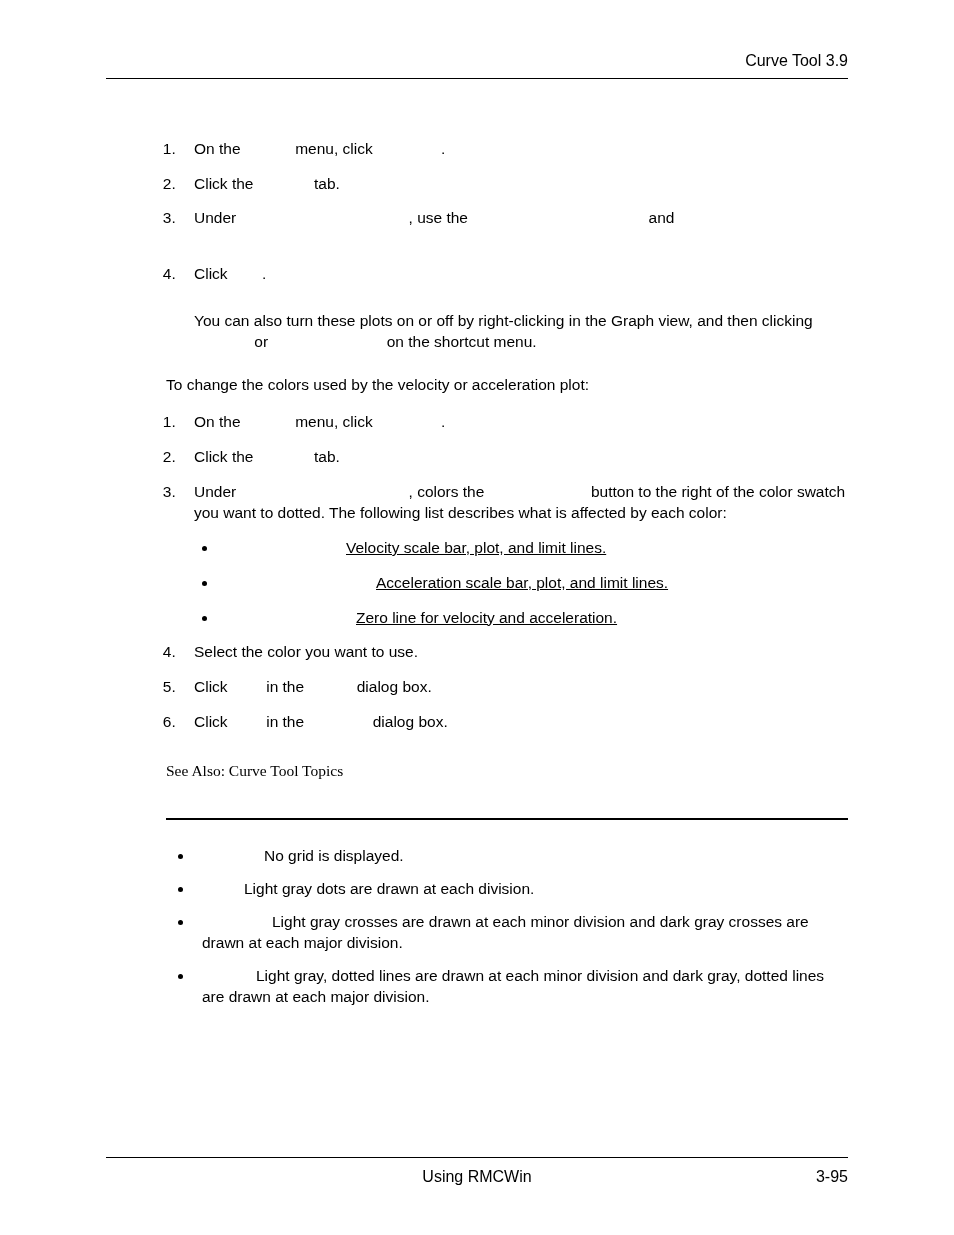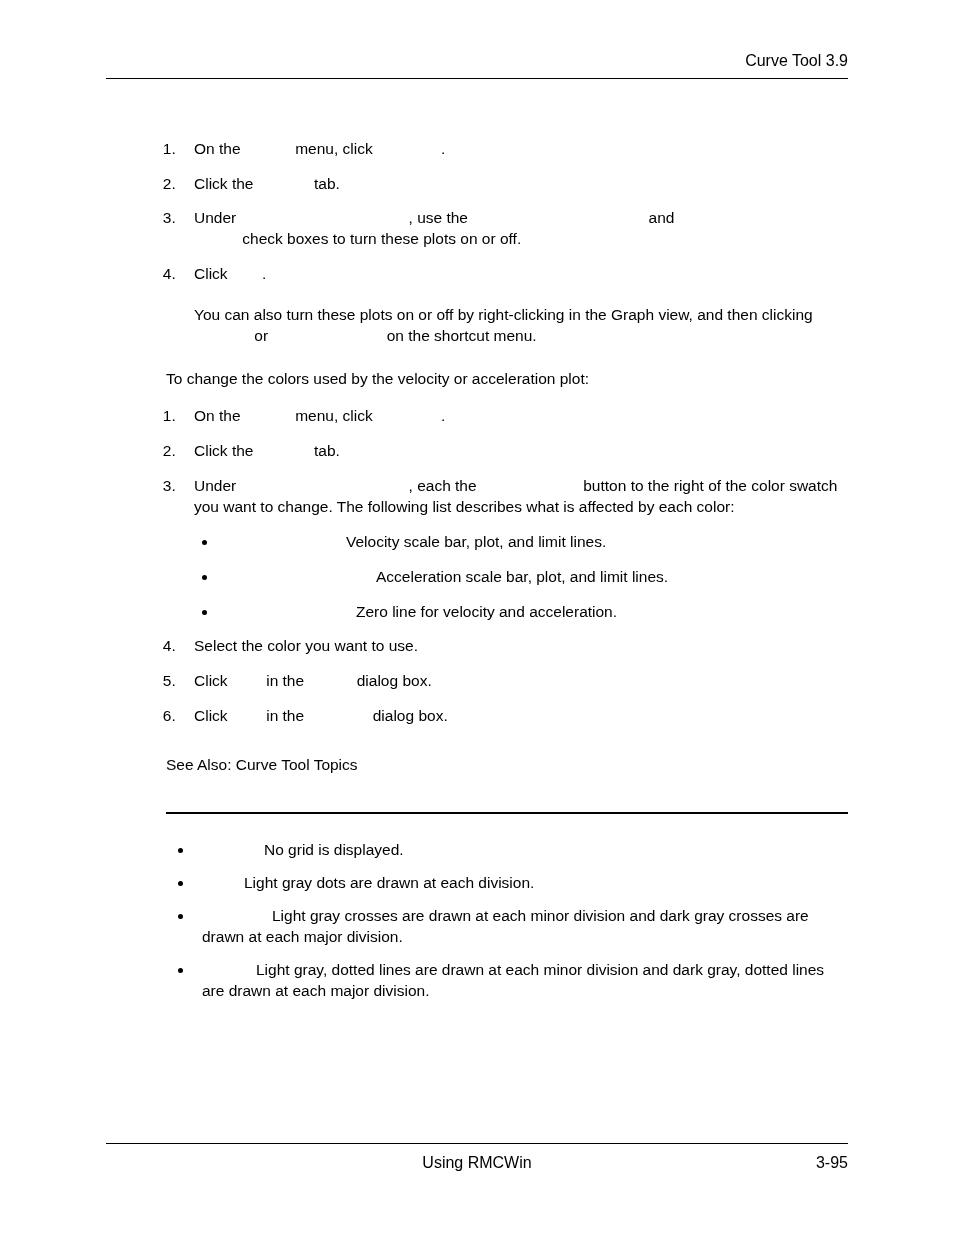--- a/index.html
+++ b/index.html
@@ -60,32 +60,34 @@
   }
   ul.bullet-indent {
     list-style: disc;
     margin: 14px 0 14px 0;
     padding-left: 0;
   }
   ul.bullet-indent > li {
     margin: 0 0 14px 0;
     padding-left: 20px;
     margin-left: 24px;
+    text-decoration: underline;
   }
   .section-rule {
     border-top: 2px solid #000;
     margin: 30px 0 26px 0;
   }
   .see-also {
     margin-top: 28px;
     margin-bottom: 36px;
+    font-family: Liberation Serif, serif;
   }
   .footer {
     position: absolute;
-    bottom: 61px;
+    bottom: 47px;
     left: 106px;
     right: 106px;
     border-top: 1.5px solid #000;
     padding-top: 8px;
     display: flex;
     justify-content: space-between;
     font-size: 16px;
   }
   .footer-center {
     position: absolute;
@@ -107,41 +109,41 @@
 
 
     <ol class="numlist">
       <li>
         <span>On the </span><span class="blank-slot" style="width:46px"></span><span> menu, click </span><span class="blank-slot" style="width:64px"></span><span>.</span>
       </li>
       <li>
         <span>Click the </span><span class="blank-slot" style="width:52px"></span><span> tab.</span>
       </li>
       <li>
-        <span>Under </span><span class="blank-slot" style="width:168px"></span><span>, use the </span><span class="blank-slot" style="width:172px"></span><span> and </span><span class="blank-slot" style="width:14px"></span><br><span class="blank-slot" style="width:44px"></span><span> check boxes to turn these plots on or off.</span>
+        <span>Under </span><span class="blank-slot" style="width:168px"></span><span>, use the </span><span class="blank-slot" style="width:172px"></span><span> and </span><span class="blank-slot" style="width:14px"></span><br><span class="blank-slot" style="width:44px"></span>
       </li>
       <li>
         <span>Click </span><span class="blank-slot" style="width:30px"></span><span>.</span>
-        <div class="sub-para" style="margin-left:0; margin-top:20px;">
+        <div class="sub-para" style="margin-left:0; margin-top:26px;">
           <span>You can also turn these plots on or off by right-clicking in the Graph view, and then clicking </span><span class="blank-slot" style="width:56px"></span><span> or </span><span class="blank-slot" style="width:110px"></span><span> on the shortcut menu.</span>
         </div>
       </li>
     </ol>
 
     <p class="para" style="margin-top:17px;">To change the colors used by the velocity or acceleration plot:</p>
 
     <ol class="numlist">
       <li>
         <span>On the </span><span class="blank-slot" style="width:46px"></span><span> menu, click </span><span class="blank-slot" style="width:64px"></span><span>.</span>
       </li>
       <li>
         <span>Click the </span><span class="blank-slot" style="width:52px"></span><span> tab.</span>
       </li>
       <li>
-        <span>Under </span><span class="blank-slot" style="width:168px"></span><span>, each the </span><span class="blank-slot" style="width:98px"></span><span> button to the right of the color swatch you want to change. The following list describes what is affected by each color:</span>
+        <span>Under </span><span class="blank-slot" style="width:168px"></span><span>, colors the </span><span class="blank-slot" style="width:98px"></span><span> button to the right of the color swatch you want to dotted. The following list describes what is affected by each color:</span>
         <ul class="bullet-indent">
           <li><span class="blank-slot" style="width:108px"></span><span>Velocity scale bar, plot, and limit lines.</span></li>
           <li><span class="blank-slot" style="width:138px"></span><span>Acceleration scale bar, plot, and limit lines.</span></li>
           <li><span class="blank-slot" style="width:118px"></span><span>Zero line for velocity and acceleration.</span></li>
         </ul>
       </li>
       <li>Select the color you want to use.</li>
       <li>
         <span>Click </span><span class="blank-slot" style="width:30px"></span><span> in the </span><span class="blank-slot" style="width:44px"></span><span> dialog box.</span>
       </li>

